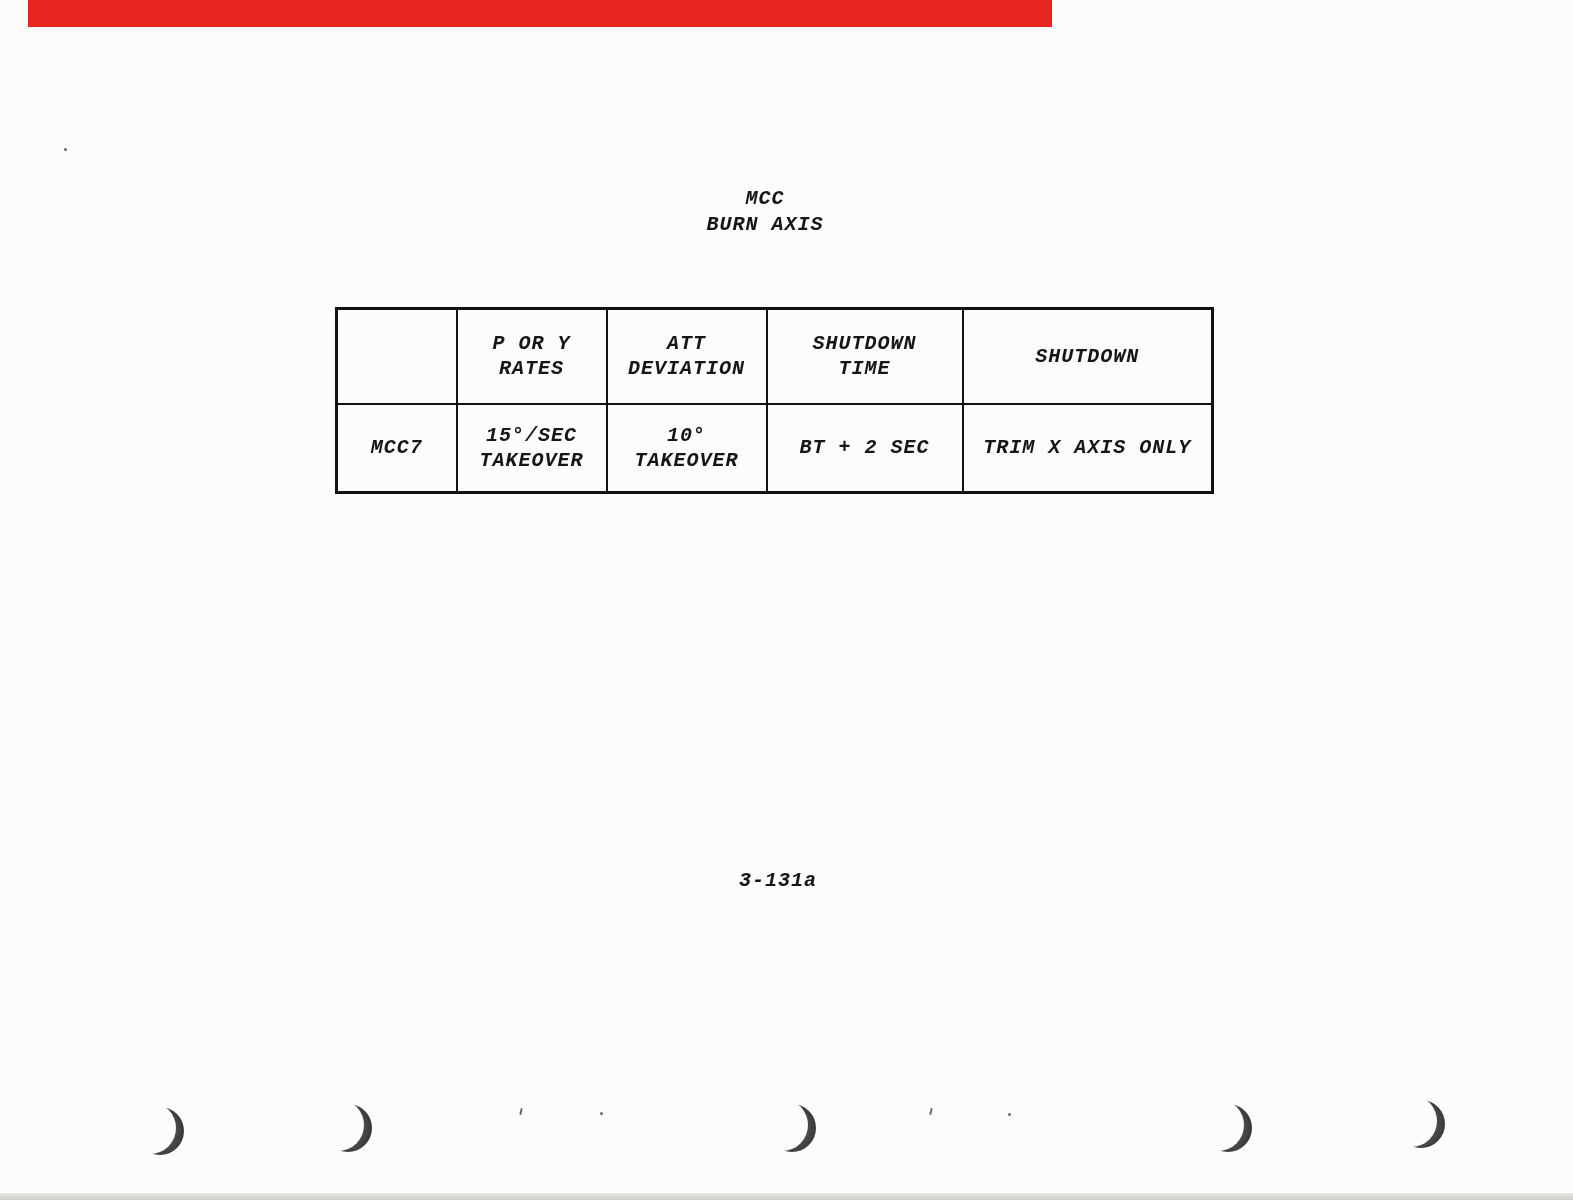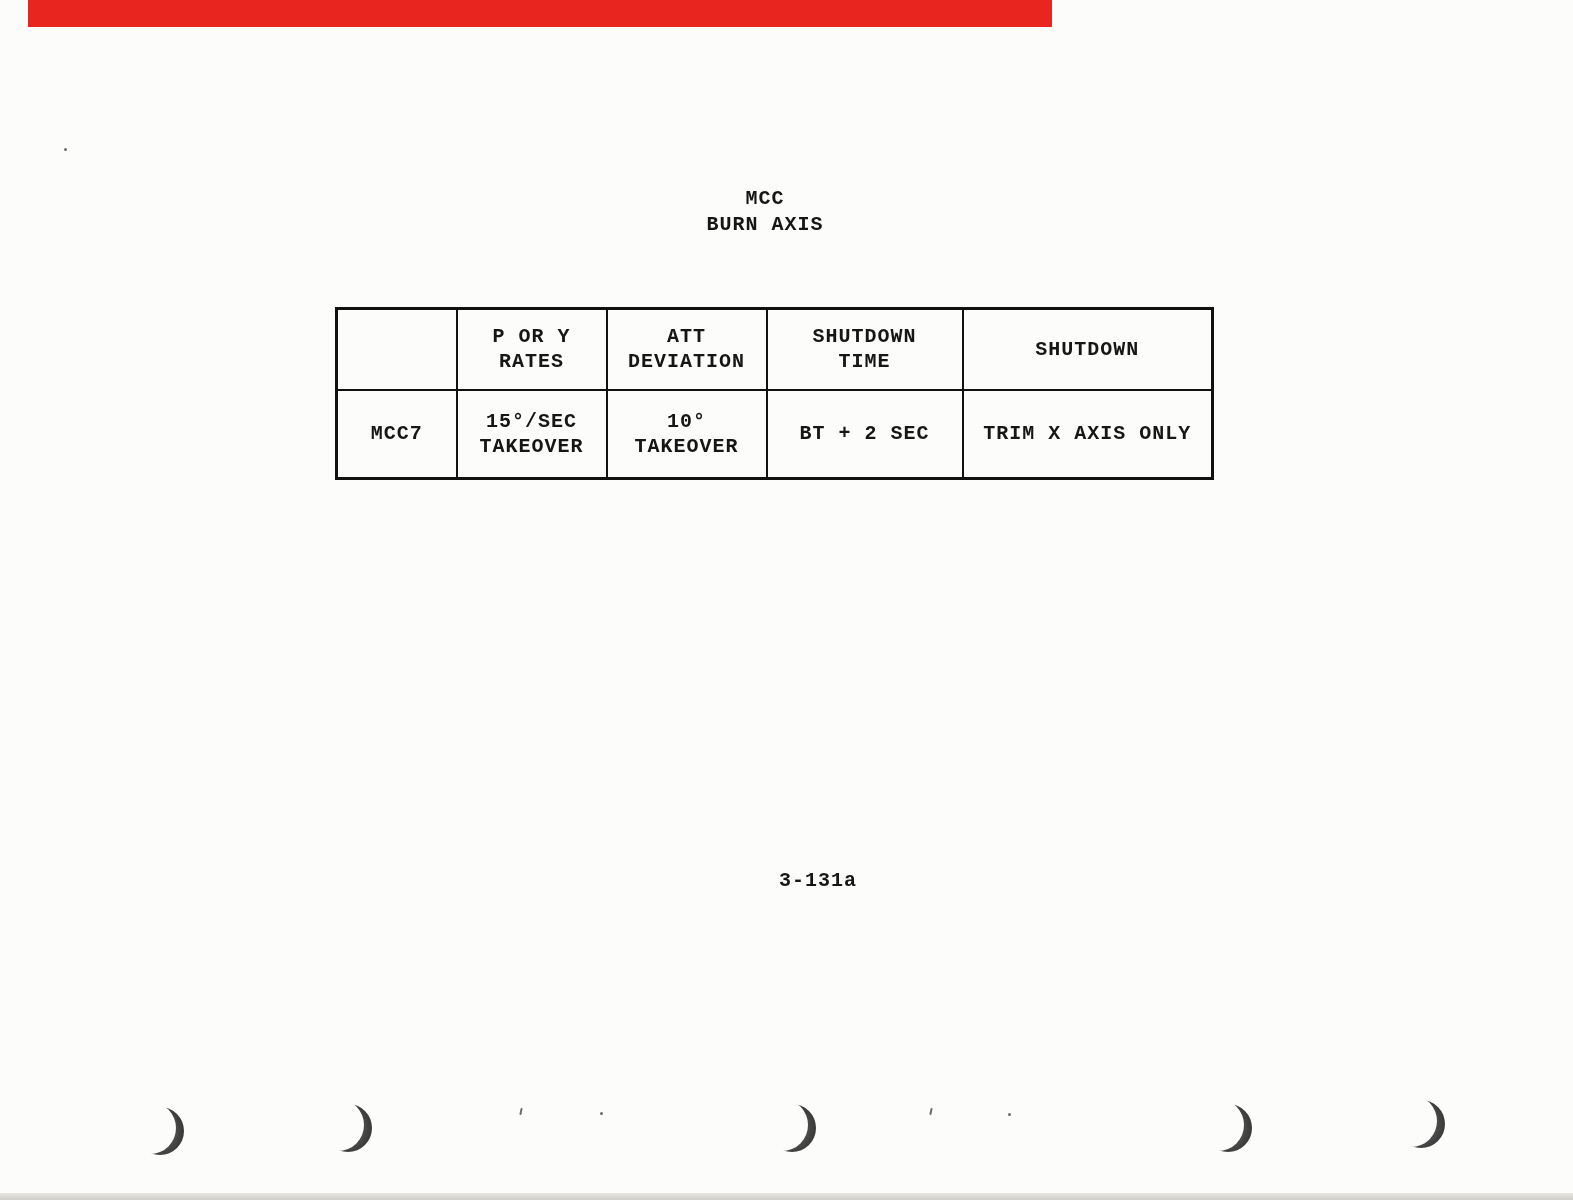--- a/index.html
+++ b/index.html
@@ -8,20 +8,21 @@
     background: #e9e9e9;
   }
   .page {
     position: relative;
     width: 1573px;
     height: 1200px;
     background: #fcfcfa;
     overflow: hidden;
     font-family: "Liberation Mono", "DejaVu Sans Mono", monospace;
     color: #161616;
+    font-style: italic;
   }
 
   
   .top-bar {
     position: absolute;
     top: 0;
     left: 28px;
     width: 1024px;
     height: 27px;
     background: #e8251e;
@@ -62,33 +63,32 @@
     border: 2px solid #111;
     text-align: center;
     vertical-align: middle;
     font-size: 20px;
     font-weight: 600;
     letter-spacing: 1px;
     line-height: 25px;
     white-space: pre-line;
     padding: 0;
   }
-  .burn-table thead tr { height: 81px; }
+  .burn-table thead tr { height: 95px; }
   .burn-table tbody tr { height: 89px; }
 
   
   .page-number {
     position: absolute;
     top: 869px;
     left: 778px;
     transform: translateX(-50%);
     font-size: 20px;
     font-weight: 600;
     letter-spacing: 1px;
-    margin-left: 40px;
   }
 
   
   .hole {
     position: absolute;
     width: 48px;
     height: 48px;
   }
   .hole::before {
     content: "";

